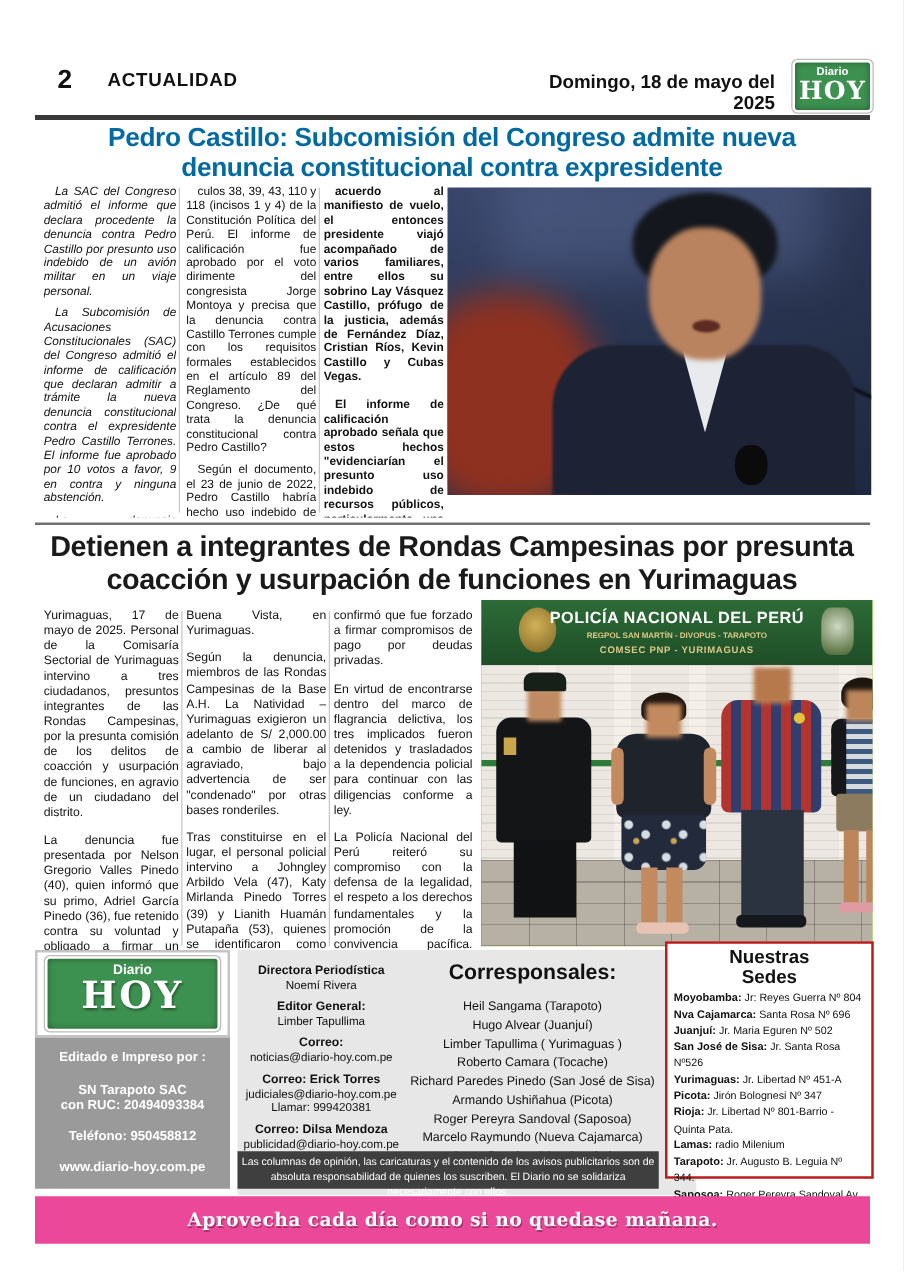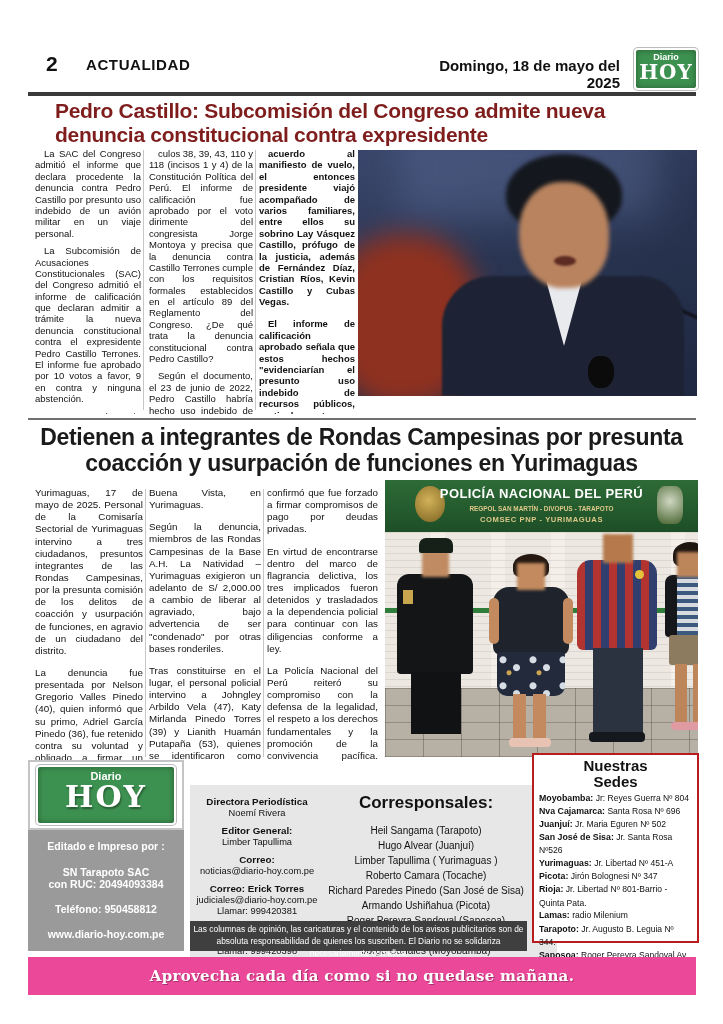--- a/index.html
+++ b/index.html
@@ -13,31 +13,31 @@
   .hdr-sec{left:86px;top:56px;font-size:15px;font-weight:bold;letter-spacing:.6px;}
   .hdr-date{left:420px;top:57px;width:200px;text-align:right;font-size:15px;font-weight:bold;}
   .logo-box{background:#3d9150;border:2px solid #fff;box-shadow:0 0 0 1px #bbb,inset 0 0 6px rgba(0,0,0,.35);
             border-radius:4px;text-align:center;color:#fff;}
   .hdr-logo{left:634px;top:48px;width:60px;height:38px;}
   .hdr-logo .l-small{font-size:9px;font-weight:bold;margin-top:2px;}
   .hdr-logo .l-big{font-family:"DejaVu Serif",serif;font-weight:bold;font-size:20px;line-height:20px;letter-spacing:1px;}
   .rule-thick{left:28px;top:92px;width:668px;height:4px;background:#3a3a3a;}
 
   
-  .headline1{left:55px;top:99px;width:613px;text-align:left;font-size:21px;line-height:1.12;
-             font-weight:bold;letter-spacing:-.3px;color:#7f1d1d;}
+  .headline1{left:55px;top:99px;width:613px;text-align:center;font-size:21px;line-height:1.12;
+             font-weight:bold;letter-spacing:-.3px;color:#0369a1;}
   .rule-thin{left:28px;top:418px;width:668px;height:2px;background:#6f6f6f;}
   .headline2{left:30px;top:425px;width:663px;text-align:center;font-size:23px;line-height:1.12;
              font-weight:bold;letter-spacing:-.3px;color:#1a1a1a;}
 
   
   .col{position:absolute;text-align:justify;overflow:hidden;}
   .col p{margin:0 0 6px 0;}
   .a1 .col{top:148px;height:266px;font-size:9.5px;line-height:1.2;}
-  .a1c1{left:35px;width:106px;} .a1c2{left:149px;width:104px;} .a1c3{left:259px;width:96px;font-weight:bold;}
+  .a1c1{left:35px;width:106px;font-style:italic;} .a1c2{left:149px;width:104px;} .a1c3{left:259px;width:96px;font-weight:bold;}
   .a1 .col p{text-indent:9px;}
   .a1c3 p{text-indent:0;margin-bottom:11px;}
   .vrule{width:1px;background:#c7c7c7;}
   .vr1{left:143px;top:150px;height:260px;} .vr2{left:255px;top:150px;height:260px;}
   .a2 .col{top:487px;height:274px;font-size:9.8px;line-height:1.24;}
   .a2 .col p{margin:0 0 10px 0;}
   .a2c1{left:35px;width:108px;} .a2c2{left:149px;width:112px;} .a2c3{left:267px;width:111px;}
   .vr3{left:145px;top:489px;height:268px;} .vr4{left:263px;top:489px;height:268px;}
 
   
@@ -116,21 +116,21 @@
   
   .f-frame{left:28px;top:760px;width:152px;height:66px;background:#fff;border:2px solid #c4c4c4;}
   .f-logo{left:36px;top:765px;width:136px;height:56px;}
   .f-logo .l-small{font-size:11px;font-weight:bold;margin-top:3px;}
   .f-logo .l-big{font-family:"DejaVu Serif",serif;font-weight:bold;font-size:30px;line-height:30px;letter-spacing:2px;
                  text-shadow:1px 2px 2px rgba(0,0,0,.4);}
   .f-gray{left:28px;top:830px;width:156px;height:121px;background:#9a9a9a;color:#fff;text-align:center;
           font-weight:bold;font-size:10.5px;}
   .f-gray p{margin:0;}
   .fg1{margin-top:10px !important;} .fg2{margin-top:14px !important;} .fg4{margin-top:13px !important;} .fg5{margin-top:13px !important;}
-  .f-center{left:190px;top:785px;width:367px;height:196px;background:#e7e7e7;}
+  .f-center{left:190px;top:760px;width:367px;height:196px;background:#e7e7e7;}
   .staff{position:absolute;left:0;top:4px;width:134px;text-align:center;}
   .staff .st-t{font-weight:bold;font-size:9.8px;margin-top:7px;}
   .staff .st-v{font-size:9.3px;margin-top:1px;}
   .corr{position:absolute;left:136px;top:4px;width:200px;text-align:center;}
   .corr-title{font-weight:bold;font-size:17px;margin:4px 0 10px 0;}
   .corr-item{font-size:10px;line-height:1.5;}
   .disclaimer{left:190px;top:921px;width:337px;height:30px;background:#3f3f3f;color:#fff;
               font-size:8.4px;line-height:1.4;text-align:center;padding-top:3px;box-sizing:border-box;}
   .sedes{left:532px;top:753px;width:167px;height:190px;background:#fff;border:2px solid #b91c1c;box-sizing:border-box;
          padding:3px 5px;}

